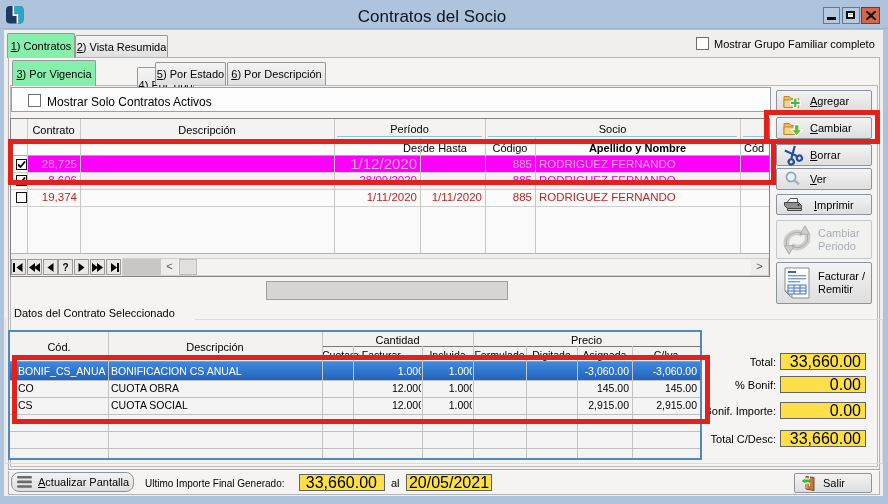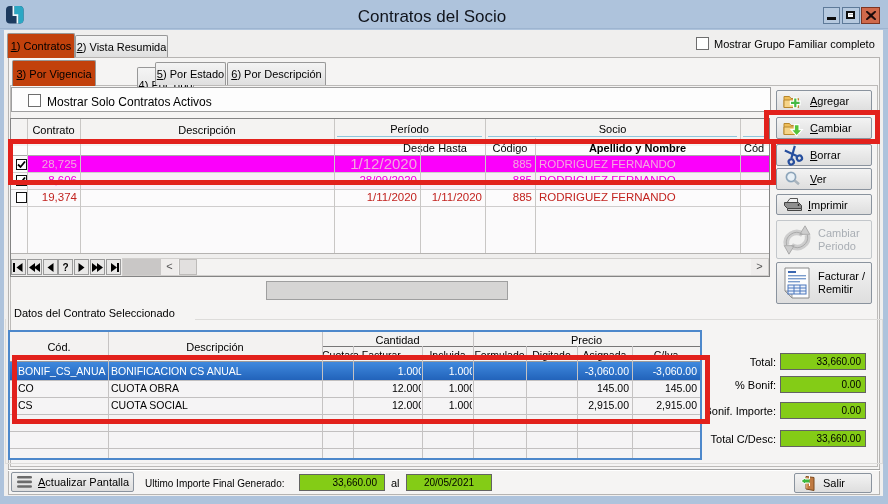--- a/index.html
+++ b/index.html
@@ -1,23 +1,23 @@
 <!DOCTYPE html>
 <html><head><meta charset="utf-8">
 <style>
 html,body{margin:0;padding:0;}
 body{width:888px;height:504px;overflow:hidden;font-family:"Liberation Sans",sans-serif;}
 .win{position:relative;width:888px;height:504px;background:#aec3dc;font-size:12px;color:#000;}
 .abs{position:absolute;}
 .t{position:absolute;font-size:11px;line-height:14px;white-space:nowrap;}
 .btn{position:absolute;background:linear-gradient(#f3f3f3,#dedede);border:1px solid #8a939e;border-radius:2px;box-sizing:border-box;display:flex;align-items:center;font-size:11px;white-space:nowrap;}
 .cb{position:absolute;width:13px;height:13px;background:#fff;border:1px solid #6e6e6e;box-sizing:border-box;}
-.inp{position:absolute;background:#84cc16;border:1px solid #636363;box-sizing:border-box;font-size:10px;display:flex;align-items:center;justify-content:flex-end;padding-right:4px;}
+.inp{position:absolute;background:#fde047;border:1px solid #636363;box-sizing:border-box;font-size:16px;display:flex;align-items:center;justify-content:flex-end;padding-right:4px;}
 .tab{position:absolute;border:1px solid #989898;border-bottom:none;border-radius:2px 2px 0 0;background:linear-gradient(#f4f4f4,#dfdfdf);box-sizing:border-box;display:flex;align-items:center;justify-content:center;font-size:11px;white-space:nowrap;overflow:hidden;}
-.tabon{background:#c2410c;z-index:3;}
+.tabon{background:#86efac;z-index:3;}
 u{text-decoration:underline;}
 .red{position:absolute;border:5px solid #e2211c;box-sizing:border-box;z-index:50;}
 </style></head><body>
 <div class="win">
 
 <svg class="abs" style="left:6px;top:6px" width="18" height="18" viewBox="0 0 18 18">
 <defs>
         <clipPath id="lg">
           <rect x="0" y="0" width="17.5" height="17.5" rx="4"></rect>
         </clipPath>
@@ -212,21 +212,21 @@
     </div>
 <div class="btn" style="left:776px;top:194px;width:96px;height:21px;">
       <span style="display:inline-flex;width:26px;justify-content:center;margin-left:3px;flex-shrink:0;">
         <svg width="20" height="17" viewBox="0 0 20 17">
 <polygon points="4,6.5 7,2.5 14.5,2.5 14.5,6.5" fill="#f2f2f2" stroke="#555" stroke-width="1"></polygon>
 <path d="M1.5,6.5 L15.5,6.5 L18.5,9.5 L18.5,12.5 L4.5,12.5 L1.5,9.5 Z" fill="#8f8f8f" stroke="#444" stroke-width="1"></path>
 <path d="M4.5,12.5 L18.5,12.5 L18.5,14.5 L4.5,14.5 Z" fill="#bdbdbd" stroke="#444" stroke-width="1"></path>
 <circle cx="15.5" cy="9" r="0.9" fill="#2a2a2a"></circle>
         </svg>
       </span>
-      <span style="margin-left:2px;"><u>I</u>mprimir</span>
+      <span style="margin-left:8px;"><u>I</u>mprimir</span>
     </div>
 <div class="btn" style="left:776px;top:220px;width:96px;height:39px;background:#f1f1f0;border-color:#c3c7cb;color:#a9aeb4;">
       <span style="display:inline-flex;width:34px;justify-content:center;margin-left:3px;flex-shrink:0;">
         <svg width="36" height="36" viewBox="0 0 36 36">
 <g fill="none" stroke="#cdcdcd" stroke-width="6">
 <path d="M7,23.5 a11,11 0 0 1 17,-11.5"></path>
             <path d="M29,12.5 a11,11 0 0 1 -17,11.5"></path>
           </g>
 <g fill="#cdcdcd">
             <polygon points="21,12 31.5,12 26.5,3"></polygon>
@@ -316,21 +316,21 @@
 <div class="t" style="left:676px;top:355px;width:100px;text-align:right;">Total:</div>
 <div class="inp" style="left:780px;top:353px;width:86px;height:17px;">33,660.00</div>
 <div class="t" style="left:676px;top:378px;width:100px;text-align:right;">% Bonif:</div>
 <div class="inp" style="left:780px;top:376px;width:86px;height:17px;">0.00</div>
 <div class="t" style="left:676px;top:404px;width:100px;text-align:right;">Bonif. Importe:</div>
 <div class="inp" style="left:780px;top:402px;width:86px;height:17px;">0.00</div>
 <div class="t" style="left:676px;top:432px;width:100px;text-align:right;">Total C/Desc:</div>
 <div class="inp" style="left:780px;top:430px;width:86px;height:17px;">33,660.00</div>
 <div style="position:absolute;left:8px;top:469px;width:872px;height:1px;background:#a3a3a3"></div>
 <div style="position:absolute;left:8px;top:470px;width:872px;height:1px;background:#ffffff"></div>
-<div class="btn" style="left:11px;top:472px;width:123px;height:20px;">
+<div class="btn" style="left:11px;top:472px;width:123px;height:20px;border-radius:8px;">
       <span style="margin-left:5px;display:inline-flex;">
         <svg width="15" height="12" viewBox="0 0 15 12">
           <g fill="#6b6b6b">
             <rect x="0" y="0" width="15" height="2.6" rx="1.3"></rect>
             <rect x="0" y="4.6" width="15" height="2.6" rx="1.3"></rect>
             <rect x="0" y="9.2" width="15" height="2.6" rx="1.3"></rect>
           </g>
         </svg>
       </span>
       <span style="margin-left:6px;"><u>A</u>ctualizar Pantalla</span>

